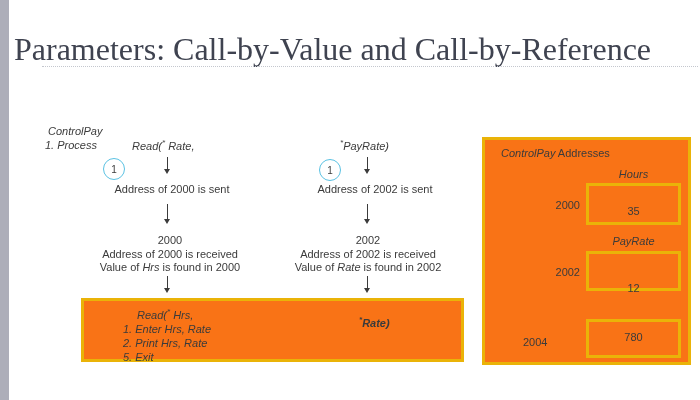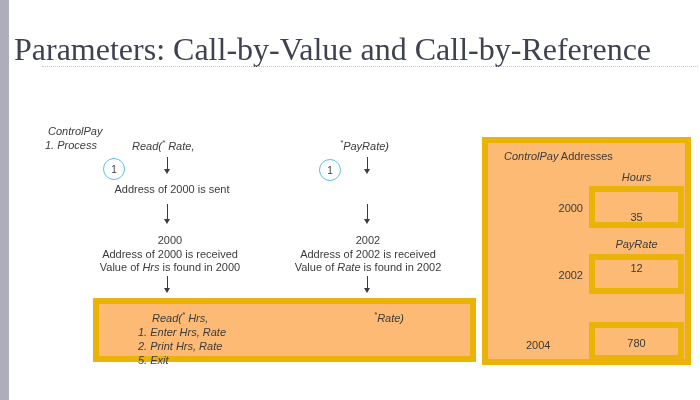--- a/index.html
+++ b/index.html
@@ -14,21 +14,21 @@
   .title{position:absolute;left:14px;top:33px;font-family:"Liberation Serif",serif;
          font-size:32px;color:#3f4350;white-space:nowrap;line-height:32px;}
   .underline{position:absolute;left:42px;top:66px;width:656px;height:0;
              border-top:1px dotted #c4c7ce;}
   .arrow{position:absolute;width:1px;background:#3b3b3b;}
   .arrow::after{content:"";position:absolute;left:-3px;bottom:-5px;width:0;height:0;
                 border:3px solid transparent;border-top:5px solid #3b3b3b;}
   .badge{position:absolute;width:20px;height:20px;border:1px solid #5bc2e3;border-radius:50%;
          display:flex;align-items:center;justify-content:center;font-size:10px;color:#3b3b3b;
          background:#fff;}
-  .bluebox{position:absolute;border:6px solid #eab308;background:#fdba74;box-sizing:border-box;}
+  .bluebox{position:absolute;border:3px solid #eab308;background:#f97316;box-sizing:border-box;}
   .ml{line-height:13.5px;}
   .steps{line-height:14px;}
 </style>
 </head>
 <body>
 
 <div id="slide">
 
   <div class="sidebar"></div>
 
@@ -63,58 +63,59 @@
   <div class="abs txt it" style="left:340px;top:140px;">
     <sup>*</sup><span>PayRate)</span>
   </div>
 
   <div class="badge" style="left:319px;top:159px;">
     <span>1</span>
   </div>
 
   <div class="arrow" style="left:367px;top:157px;height:15px;"></div>
 
+  <div class="abs txt center" style="left:295px;top:183px;width:160px;">Address of 2002 is sent</div>
 
   <div class="arrow" style="left:367px;top:204px;height:18px;"></div>
 
   <div class="abs txt center ml" style="left:273px;top:234px;width:190px;">
     <div>2002</div>
     <div>Address of 2002 is received</div>
     <div><span>Value of </span><span class="it">Rate</span><span> is found in 2002</span></div>
   </div>
 
   <div class="arrow" style="left:367px;top:276px;height:15px;"></div>
 
-  <div class="bluebox" style="left:81px;top:298px;width:383px;height:64px;margin-left:12px;">
+  <div class="bluebox" style="left:81px;top:298px;width:383px;height:64px;">
     <div class="abs txt it steps" style="left:39px;top:7px;">
       <div style="margin-left:14px;"><span>Read(</span><sup>*</sup><span> Hrs,</span></div>
       <div>1. Enter Hrs, Rate</div>
       <div>2. Print Hrs, Rate</div>
       <div>5. Exit</div>
     </div>
-    <div class="abs txt it" style="left:275px;top:8px;">
+    <div class="abs txt it" style="left:275px;top:16px;font-weight:bold;">
       <sup>*</sup><span>Rate)</span>
     </div>
   </div>
 
   <div class="bluebox" style="left:482px;top:137px;width:209px;height:228px;">
 
     <div class="abs txt" style="left:16px;top:7px;">
       <span class="it">ControlPay</span><span> Addresses</span>
     </div>
 
     <div class="abs txt it center" style="left:101px;top:28px;width:95px;">Hours</div>
     <div class="abs txt" style="left:38px;top:59px;width:57px;text-align:right;">2000</div>
     <div class="bluebox txt center" style="left:101px;top:43px;width:95px;height:42px;padding-top:19px;">
       <span>35</span>
     </div>
 
     <div class="abs txt it center" style="left:101px;top:95px;width:95px;">PayRate</div>
     <div class="abs txt" style="left:38px;top:126px;width:57px;text-align:right;">2002</div>
-    <div class="bluebox txt center" style="left:101px;top:111px;width:95px;height:40px;padding-top:2px;">
+    <div class="bluebox txt center" style="left:101px;top:111px;width:95px;height:40px;padding-top:28px;">
       <span>12</span>
     </div>
 
     <div class="abs txt" style="left:38px;top:196px;width:57px;text-align:left;">2004</div>
     <div class="bluebox txt center" style="left:101px;top:179px;width:95px;height:39px;padding-top:9px;">
       <span>780</span>
     </div>
 
   </div>
 

